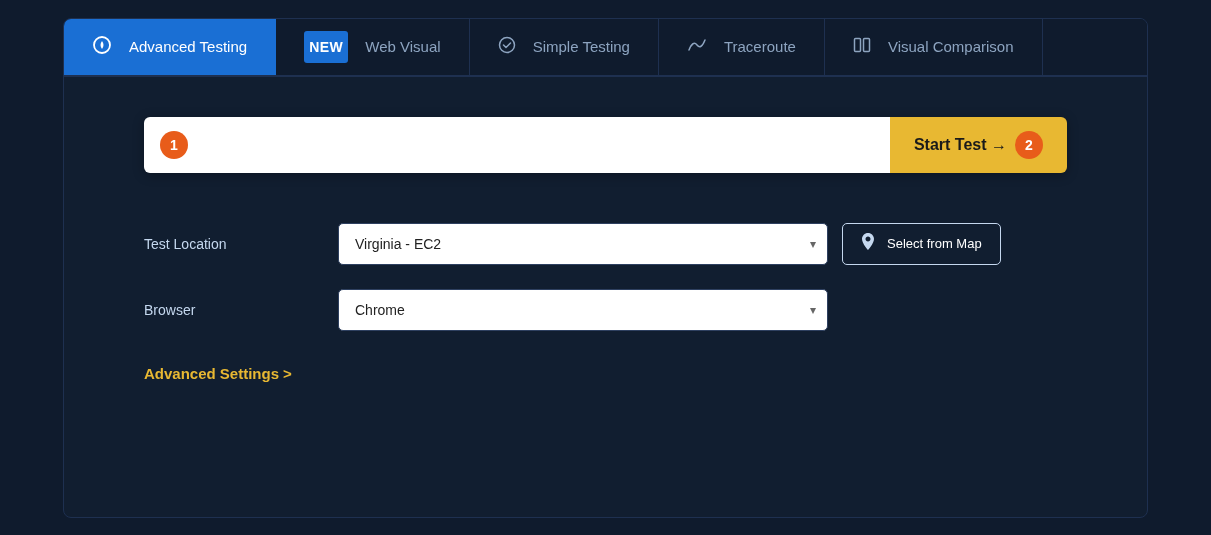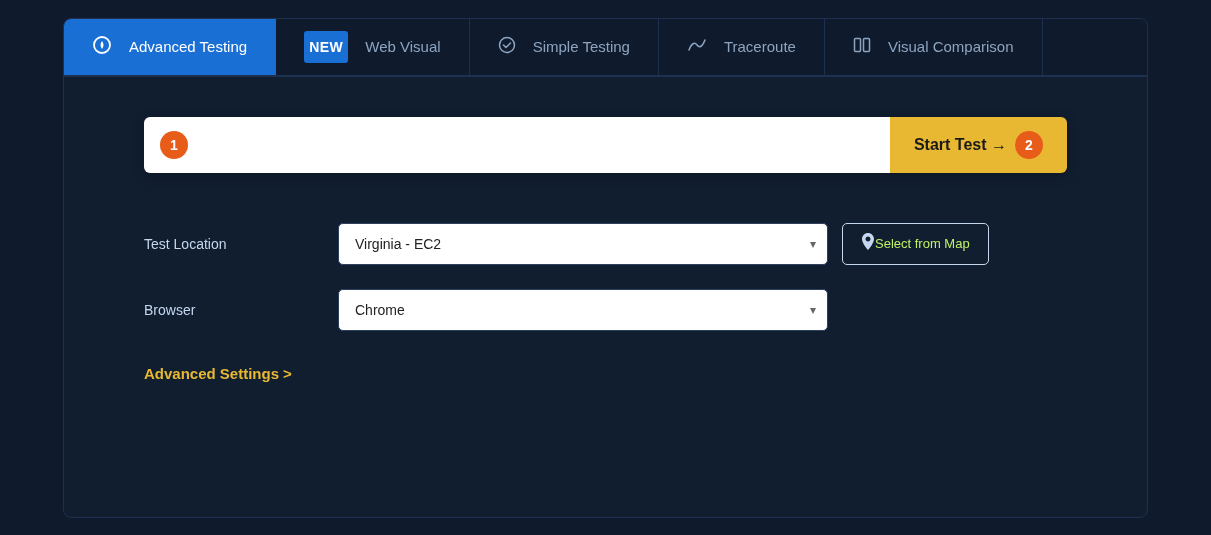--- a/index.html
+++ b/index.html
@@ -200,25 +200,25 @@
       top: 50%;
       transform: translateY(-50%);
       color: #666;
       pointer-events: none;
       font-size: 12px;
     }
 
     .select-from-map-btn {
       display: flex;
       align-items: center;
-      gap: 0;
+      gap: 12px;
       background: transparent;
       border: 1.5px solid #c5d8ef;
       border-radius: 5px;
-      color: #bef264;
+      color: #ffffff;
       font-size: 13px;
       font-weight: 500;
       padding: 0 18px;
       height: 42px;
       cursor: pointer;
       white-space: nowrap;
     }
 
     .map-pin-icon {
       font-size: 15px;

